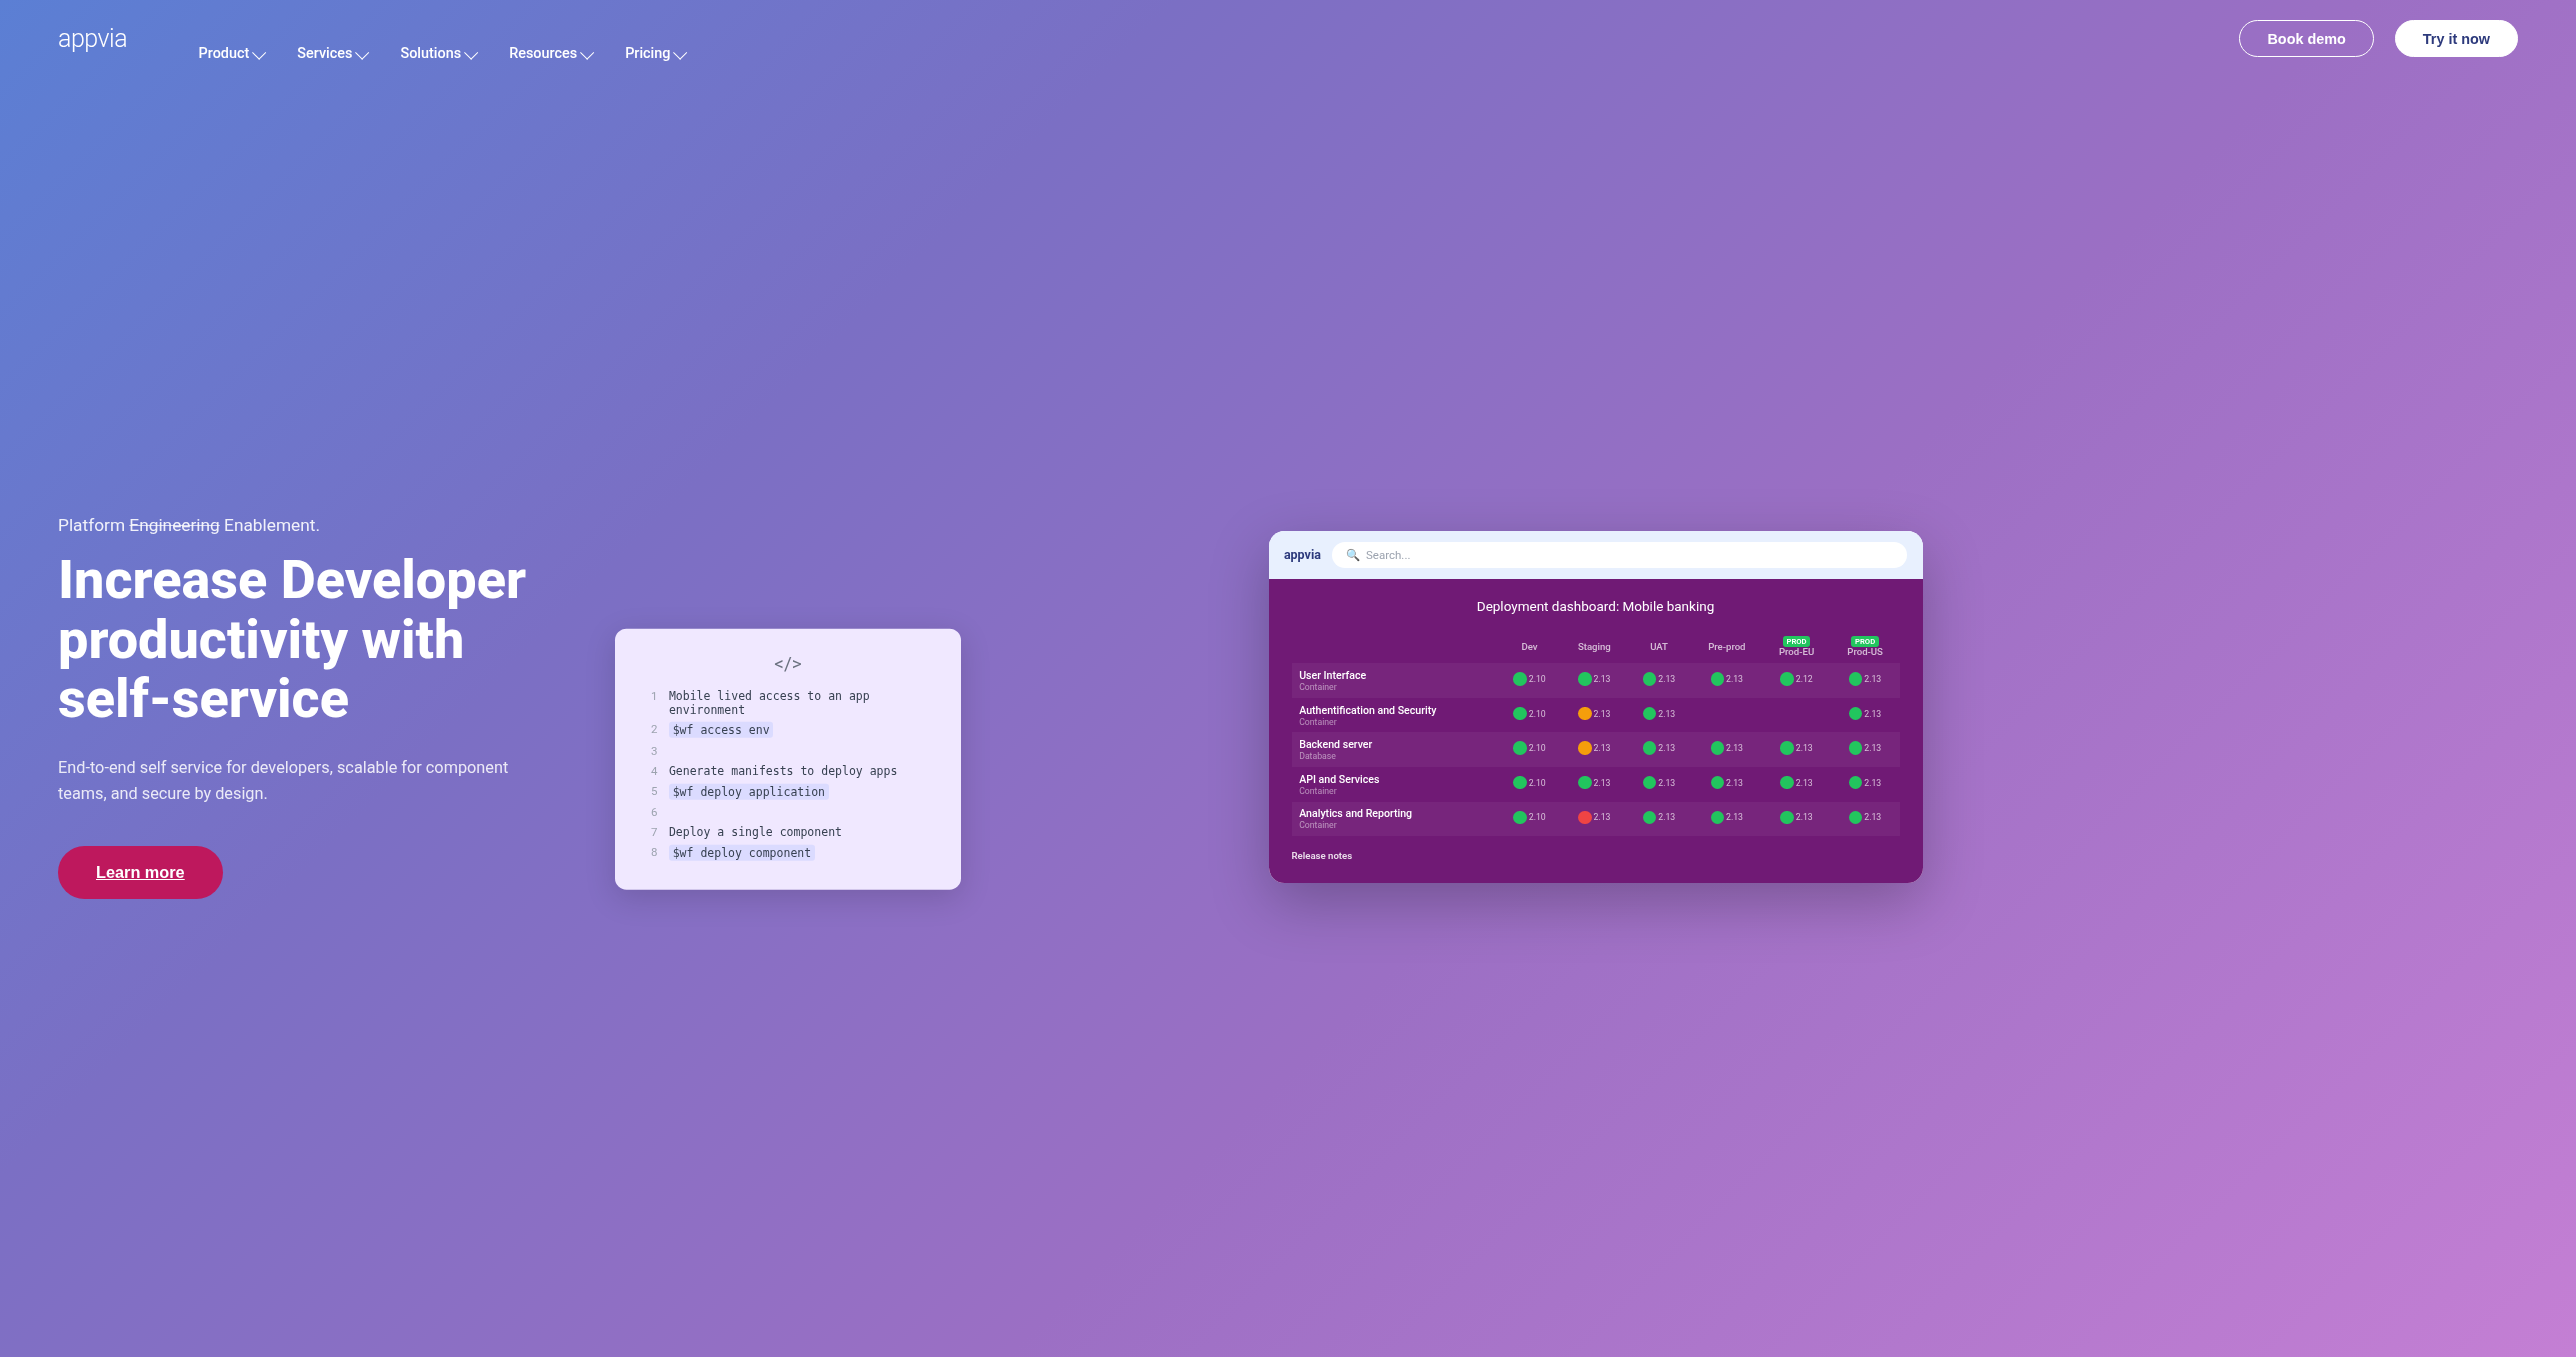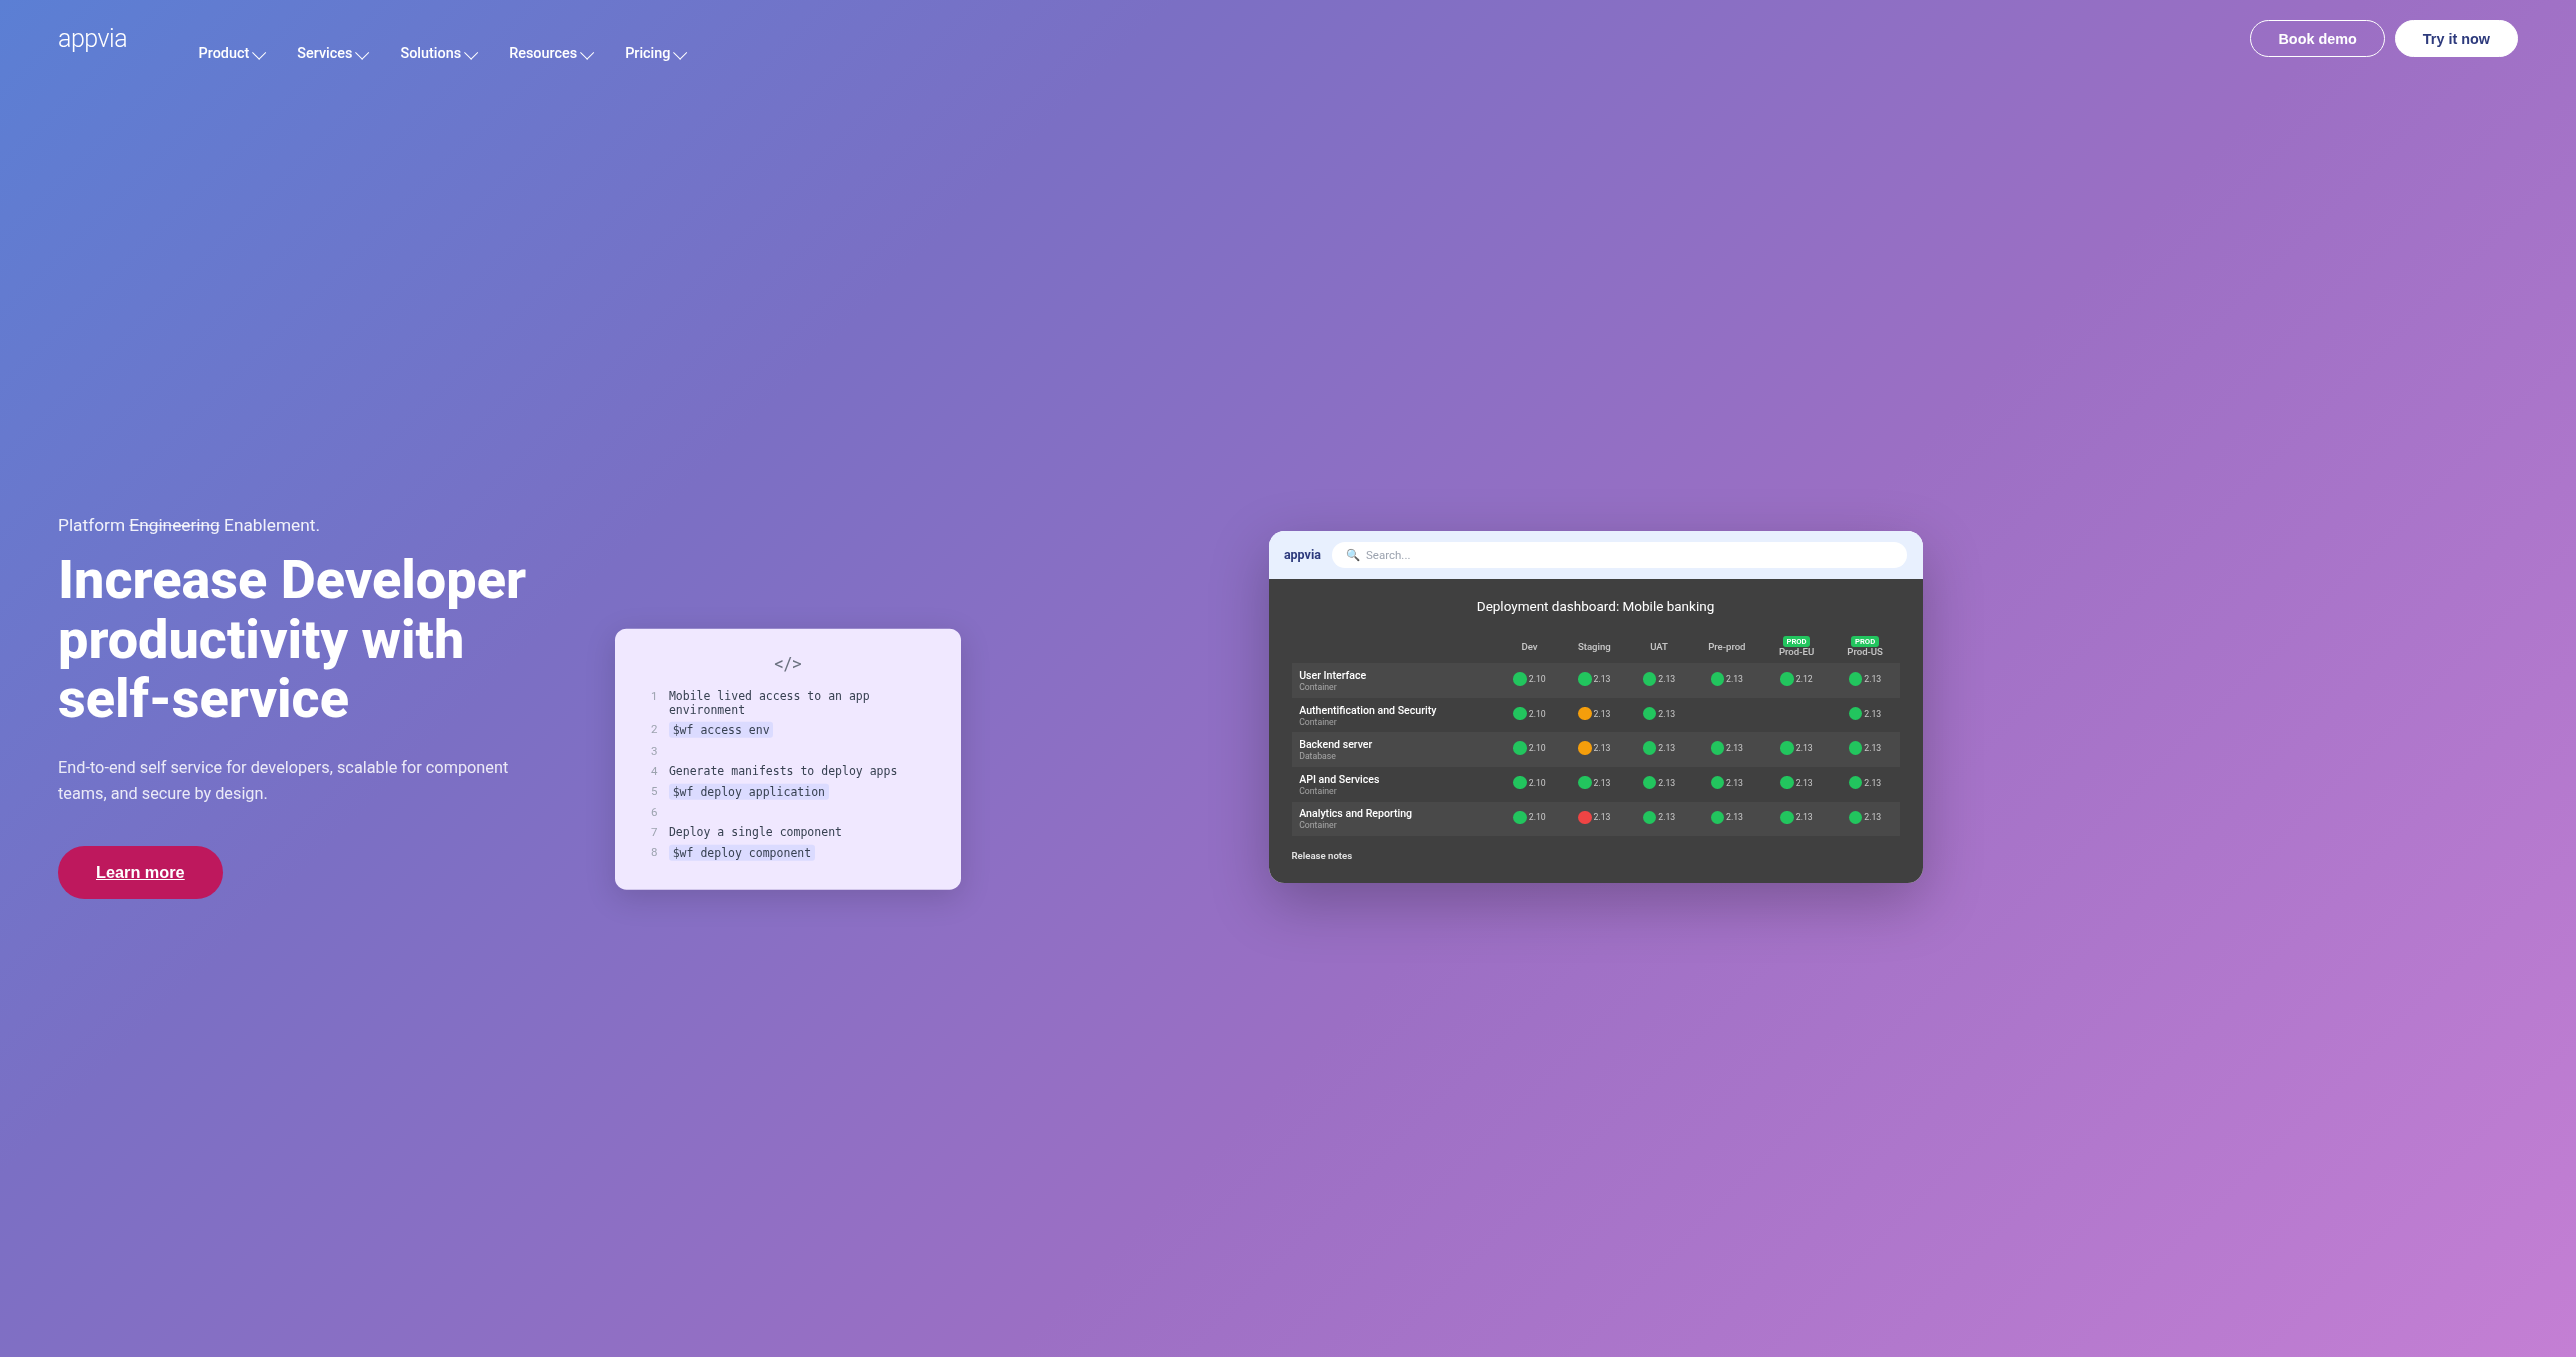--- a/index.html
+++ b/index.html
@@ -57,21 +57,21 @@
       height: 9.6px;
       border-right: 1.9px solid white;
       border-bottom: 1.9px solid white;
       transform: rotate(45deg) translateY(-1.9px);
       display: inline-block;
     }
 
     .nav-ctas {
       display: flex;
       align-items: flex-start;
-      gap: 10px;
+      gap: 21px;
       margin-left: auto;
     }
 
     .btn-outline {
       padding: 9.6px 27px;
       border: 1.9px solid white;
       border-radius: 48px;
       color: white;
       font-size: 14.4px;
       font-weight: 600;
@@ -231,21 +231,21 @@
       border-radius: 19px;
       padding: 5.8px 13.5px;
       font-size: 11.5px;
       color: #9ca3af;
       display: flex;
       align-items: center;
       gap: 5.8px;
     }
 
     .dashboard-content {
-      background: #404040;
+      background: #701a75;
       padding: 19px 23px;
     }
 
     .dash-title {
       color: white;
       font-size: 13.5px;
       font-weight: 600;
       text-align: center;
       margin-bottom: 15.4px;
     }

